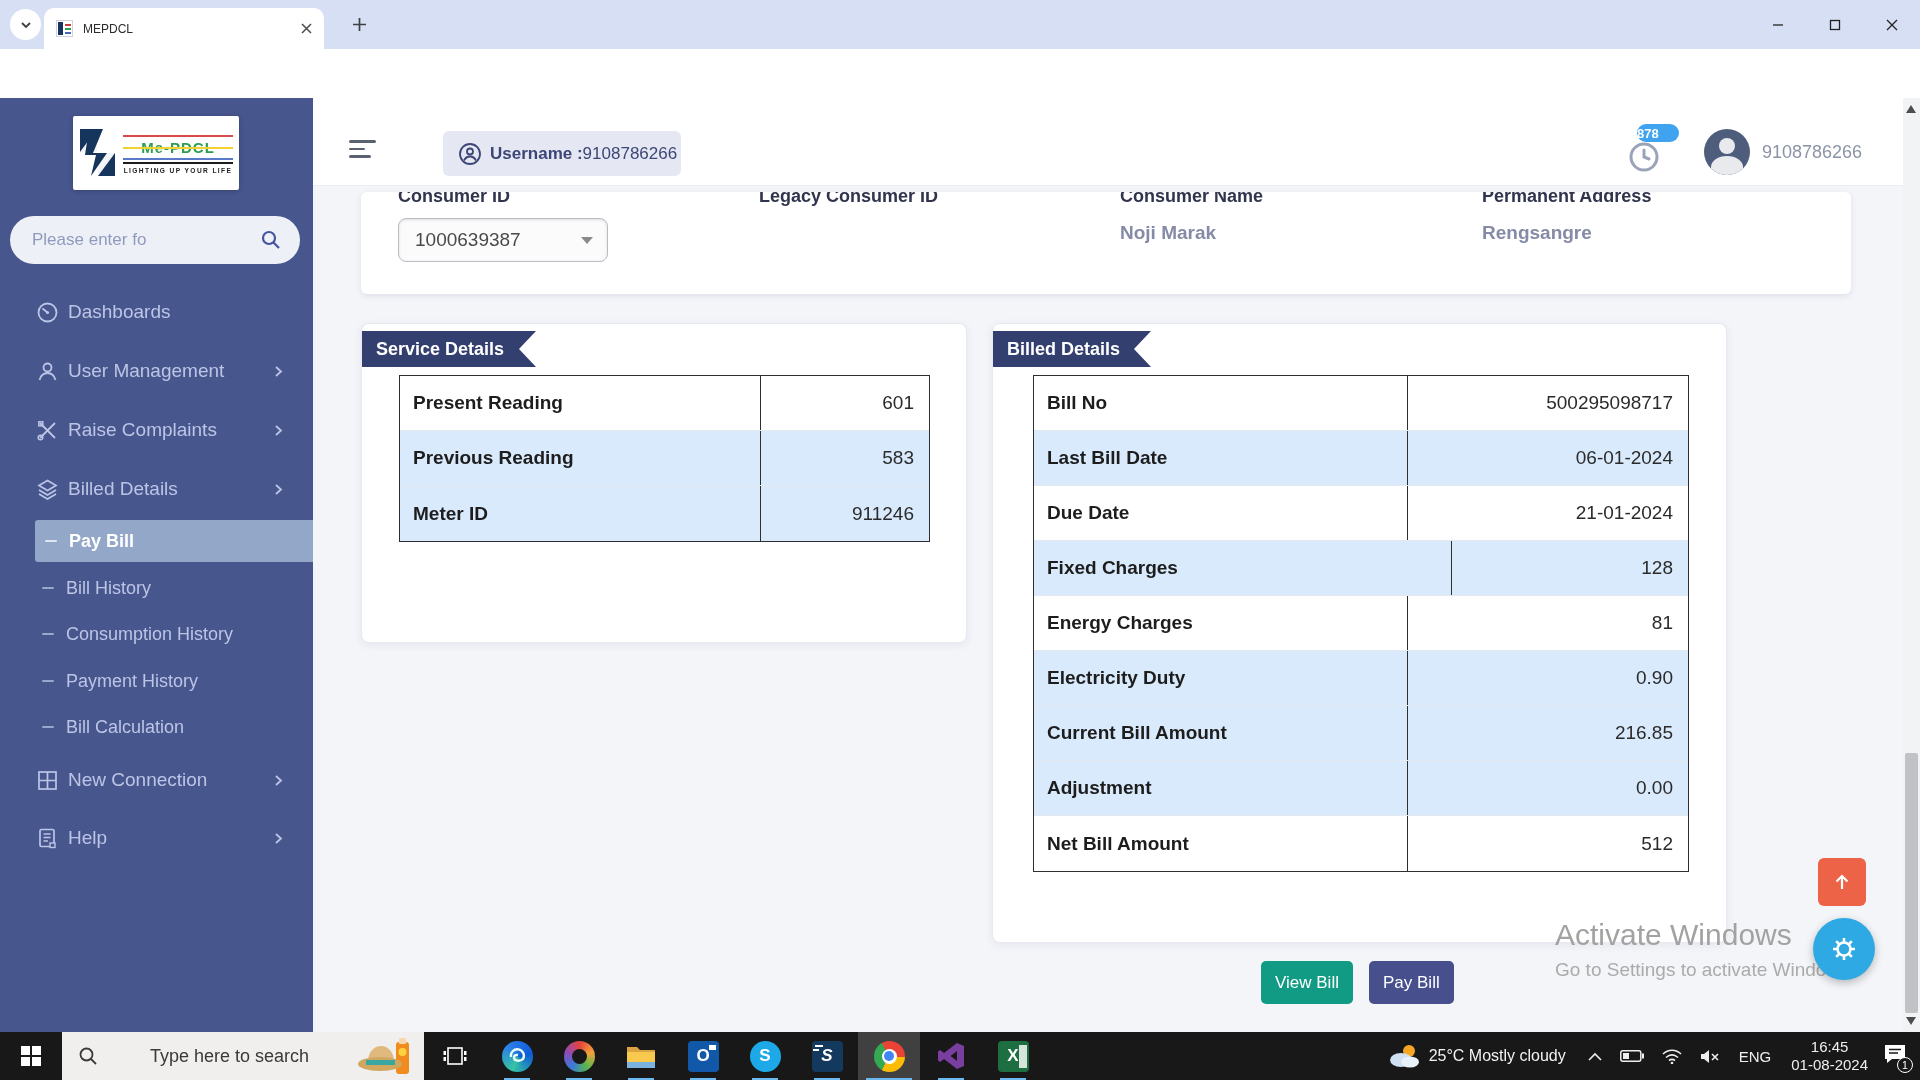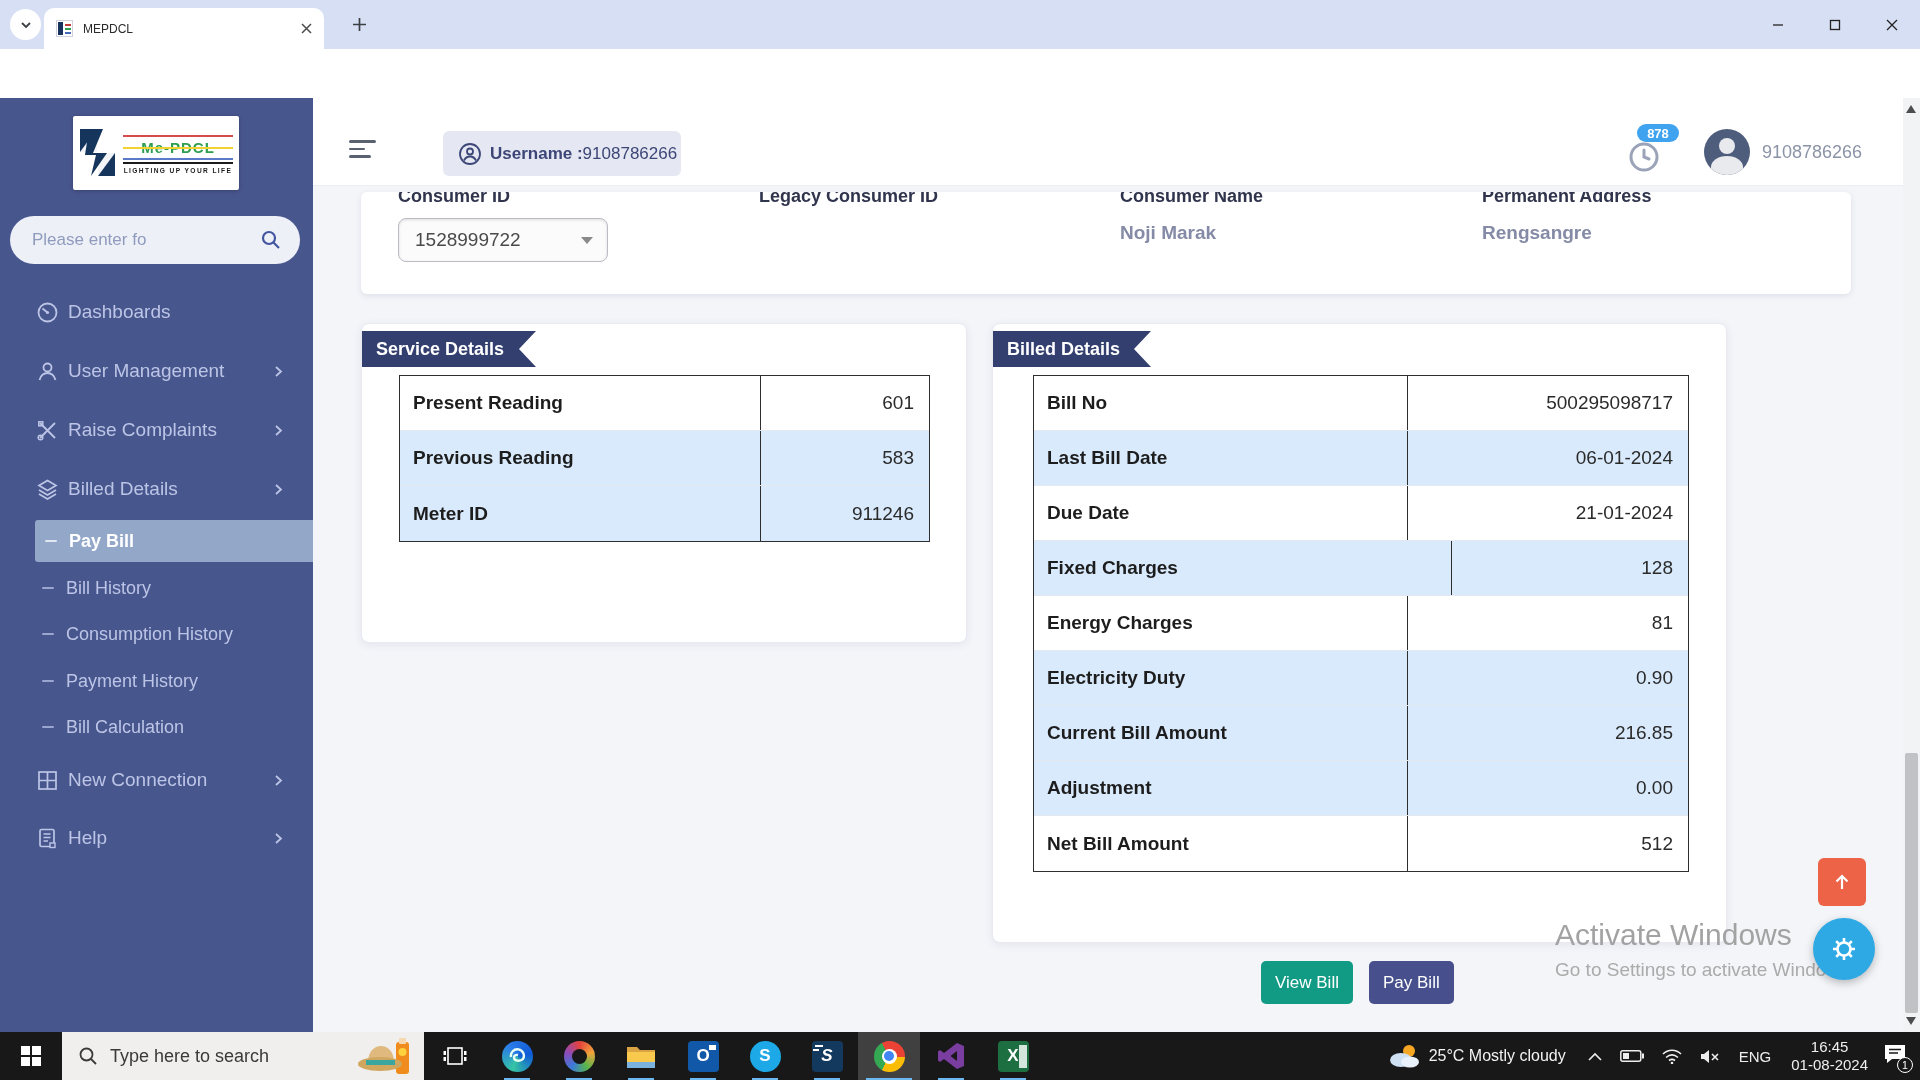--- a/index.html
+++ b/index.html
@@ -43,21 +43,21 @@
 
   
   #main { position:absolute; left:313px; top:98px; width:1607px; height:934px; background:#f4f5f9; }
   #app-header { position:absolute; left:0; top:0; width:1607px; height:88px; background:#fff; border-bottom:1px solid #ebedf3; }
   #hamburger { position:absolute; left:36px; top:42px; width:28px; height:18px; }
   #hamburger div { background:#5a6272; height:2.6px; border-radius:2px; margin-bottom:5px; }
   #hamburger .h1{width:27px;} #hamburger .h2{width:16px;} #hamburger .h3{width:22px;}
   #username-badge { position:absolute; left:130px; top:33px; width:238px; height:45px; background:#e5e8f2; border-radius:6px; display:flex; align-items:center; }
   #username-badge .utxt { font-size:17px; color:#3c4677; margin-left:8px; }
   #notif { position:absolute; left:1313px; top:40px; width:36px; height:36px; }
-  #notif-badge { position:absolute; left:1324px; top:26px; min-width:42px; height:18px; background:#3fa3f0; border-radius:10px; color:#fff; font-size:13px; font-weight:bold; display:flex; align-items:center; justify-content:center; }
+  #notif-badge { position:absolute; left:1324px; top:26px; min-width:42px; height:18px; background:#3fa3f0; border-radius:10px; color:#fff; font-size:13px; font-weight:bold; display:flex; align-items:center; justify-content:flex-start; }
   #avatar { position:absolute; left:1391px; top:31px; width:46px; height:46px; border-radius:50%; background:#4f5d7d; overflow:hidden; }
   #avatar .head { position:absolute; left:15px; top:9px; width:16px; height:16px; border-radius:50%; background:#e8eaee; }
   #avatar .bod { position:absolute; left:7px; top:27px; width:32px; height:22px; border-radius:50% 50% 0 0; background:#e8eaee; }
   #acct-num { position:absolute; left:1449px; top:44px; font-size:18px; color:#8b93a6; }
 
   #consumer-card { position:absolute; left:48px; top:94px; width:1490px; height:102px; background:#fff; border-radius:6px; box-shadow:0 2px 6px rgba(40,50,90,.10); overflow:hidden; }
   .c-label { position:absolute; top:-6px; font-size:18px; font-weight:bold; color:#30344d; }
   .c-value { position:absolute; top:30px; font-size:19px; font-weight:bold; color:#858ba6; }
   #consumer-select { position:absolute; left:37px; top:26px; width:210px; height:44px; background:#fbfbfc; border:1px solid #b9bcc4; border-radius:8px; box-shadow:inset 0 1px 3px rgba(0,0,0,.12); display:flex; align-items:center; }
   #consumer-select .sel-txt { font-size:19px; color:#4a4a4a; margin-left:16px; flex:1; }
@@ -87,21 +87,21 @@
   #scrollbar { position:absolute; left:1903px; top:98px; width:17px; height:934px; background:#f2f3f5; z-index:4; }
   #sb-thumb { position:absolute; left:2px; top:655px; width:13px; height:260px; background:#c0c2c6; border-radius:2px; }
   .sb-arrow { position:absolute; left:3px; width:0; height:0; border-left:5.5px solid transparent; border-right:5.5px solid transparent; }
   #sb-up { top:7px; border-bottom:8px solid #4d4d4d; }
   #sb-down { bottom:7px; border-top:8px solid #4d4d4d; }
 
   
   #taskbar { position:absolute; left:0; top:1032px; width:1920px; height:48px; background:#181818; z-index:10; display:flex; align-items:center; }
   #start { width:62px; height:48px; display:flex; align-items:center; justify-content:center; }
   #task-search { width:362px; height:48px; background:#f0efee; display:flex; align-items:center; position:relative; }
-  #task-search input { border:none; outline:none; background:transparent; font-size:18px; color:#3a3a3a; width:210px; font-family:inherit; }
+  #task-search input { border:none; outline:none; background:transparent; font-size:18px; color:#3a3a3a; width:210px; font-family:inherit;margin-left:40px; }
   #task-search input::placeholder { color:#3a3a3a; }
   .tb-app { width:62px; height:48px; display:flex; align-items:center; justify-content:center; position:relative; }
   .tb-app .underline { position:absolute; bottom:0; left:18px; right:18px; height:2.5px; background:#6CB8F0; }
   .tb-app.active { background:#404040; }
   .tb-app.active .underline { left:8px; right:8px; }
   #tray { position:absolute; right:0; top:0; height:48px; display:flex; align-items:center; color:#eee; }
   #weather { display:flex; align-items:center; font-size:16px; color:#f2f2f2; }
   .tray-ico { margin:0 9px; display:flex; align-items:center; }
   #lang { font-size:15px; margin:0 10px; }
   #clockblk { font-size:15px; text-align:center; line-height:18px; margin:0 10px; }
@@ -348,21 +348,21 @@
       </div>
     <div id="acct-num">9108786266</div>
   </div>
 
   <div id="consumer-card">
     <span class="c-label" style="left:37px">Consumer ID</span>
     <span class="c-label" style="left:398px">Legacy Consumer ID</span>
     <span class="c-label" style="left:759px">Consumer Name</span>
     <span class="c-label" style="left:1121px">Permanent Address</span>
     <div id="consumer-select">
-      <span class="sel-txt">1528999722</span>
+      <span class="sel-txt">1000639387</span>
       <span class="caret"></span>
     </div>
     <span class="c-value" style="left:398px"></span>
     <span class="c-value" style="left:759px">Noji Marak</span>
     <span class="c-value" style="left:1121px">Rengsangre</span>
   </div>
 
   <div class="detail-card" style="left:48px;top:225px;width:606px;height:320px">
     <div class="ribbon" style="width:174px">
         <span>Service Details</span>

